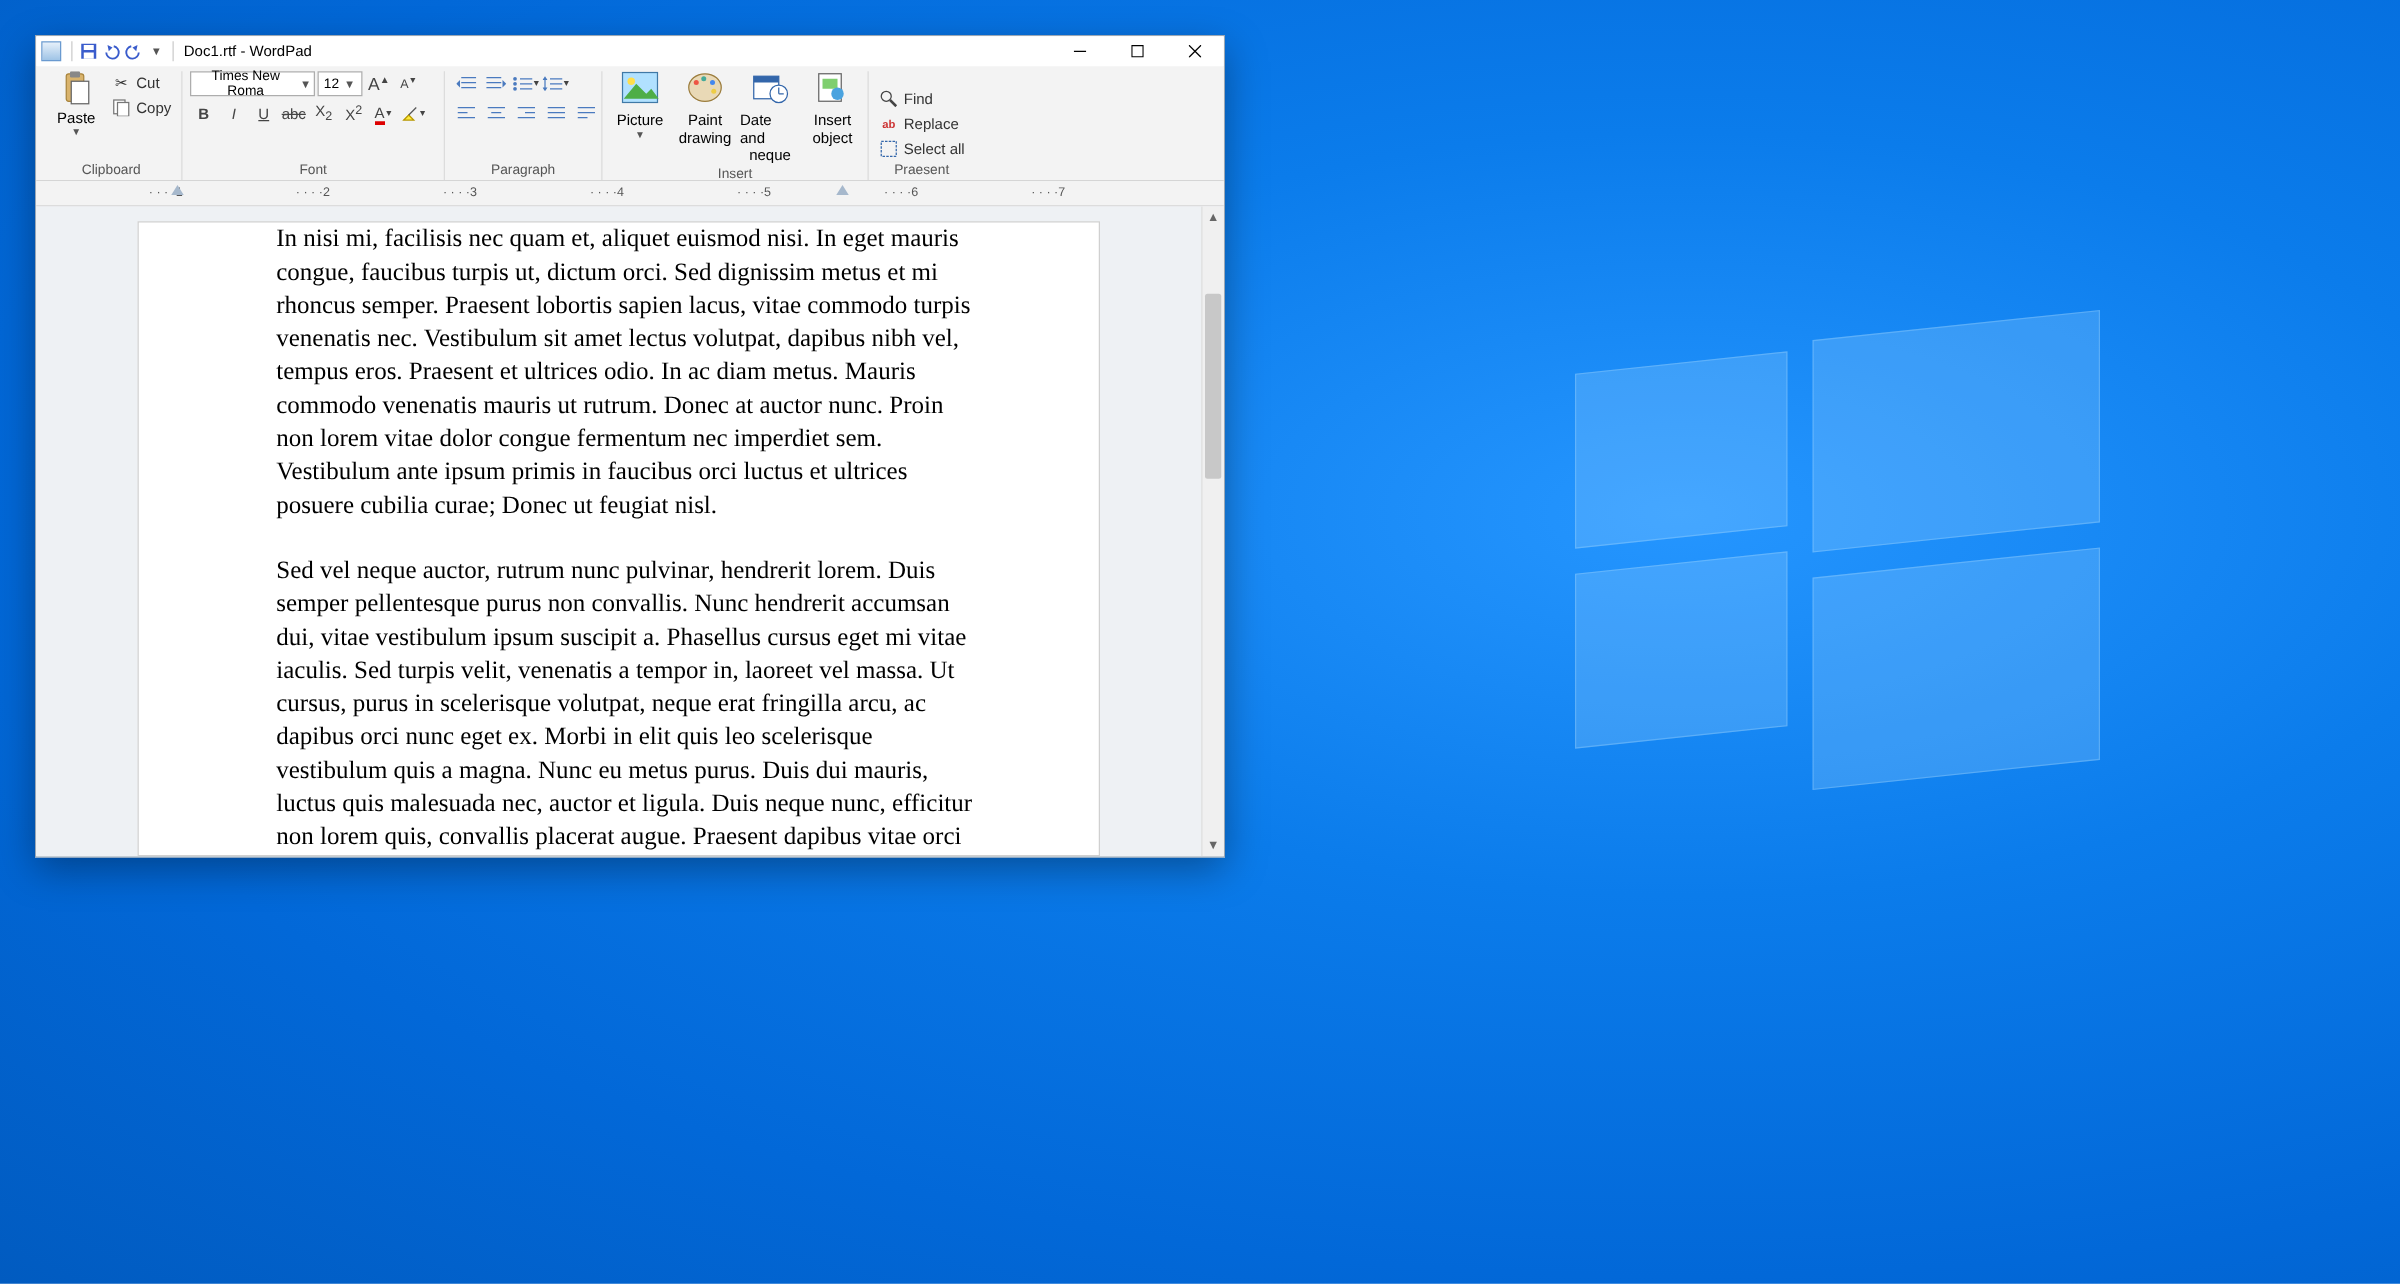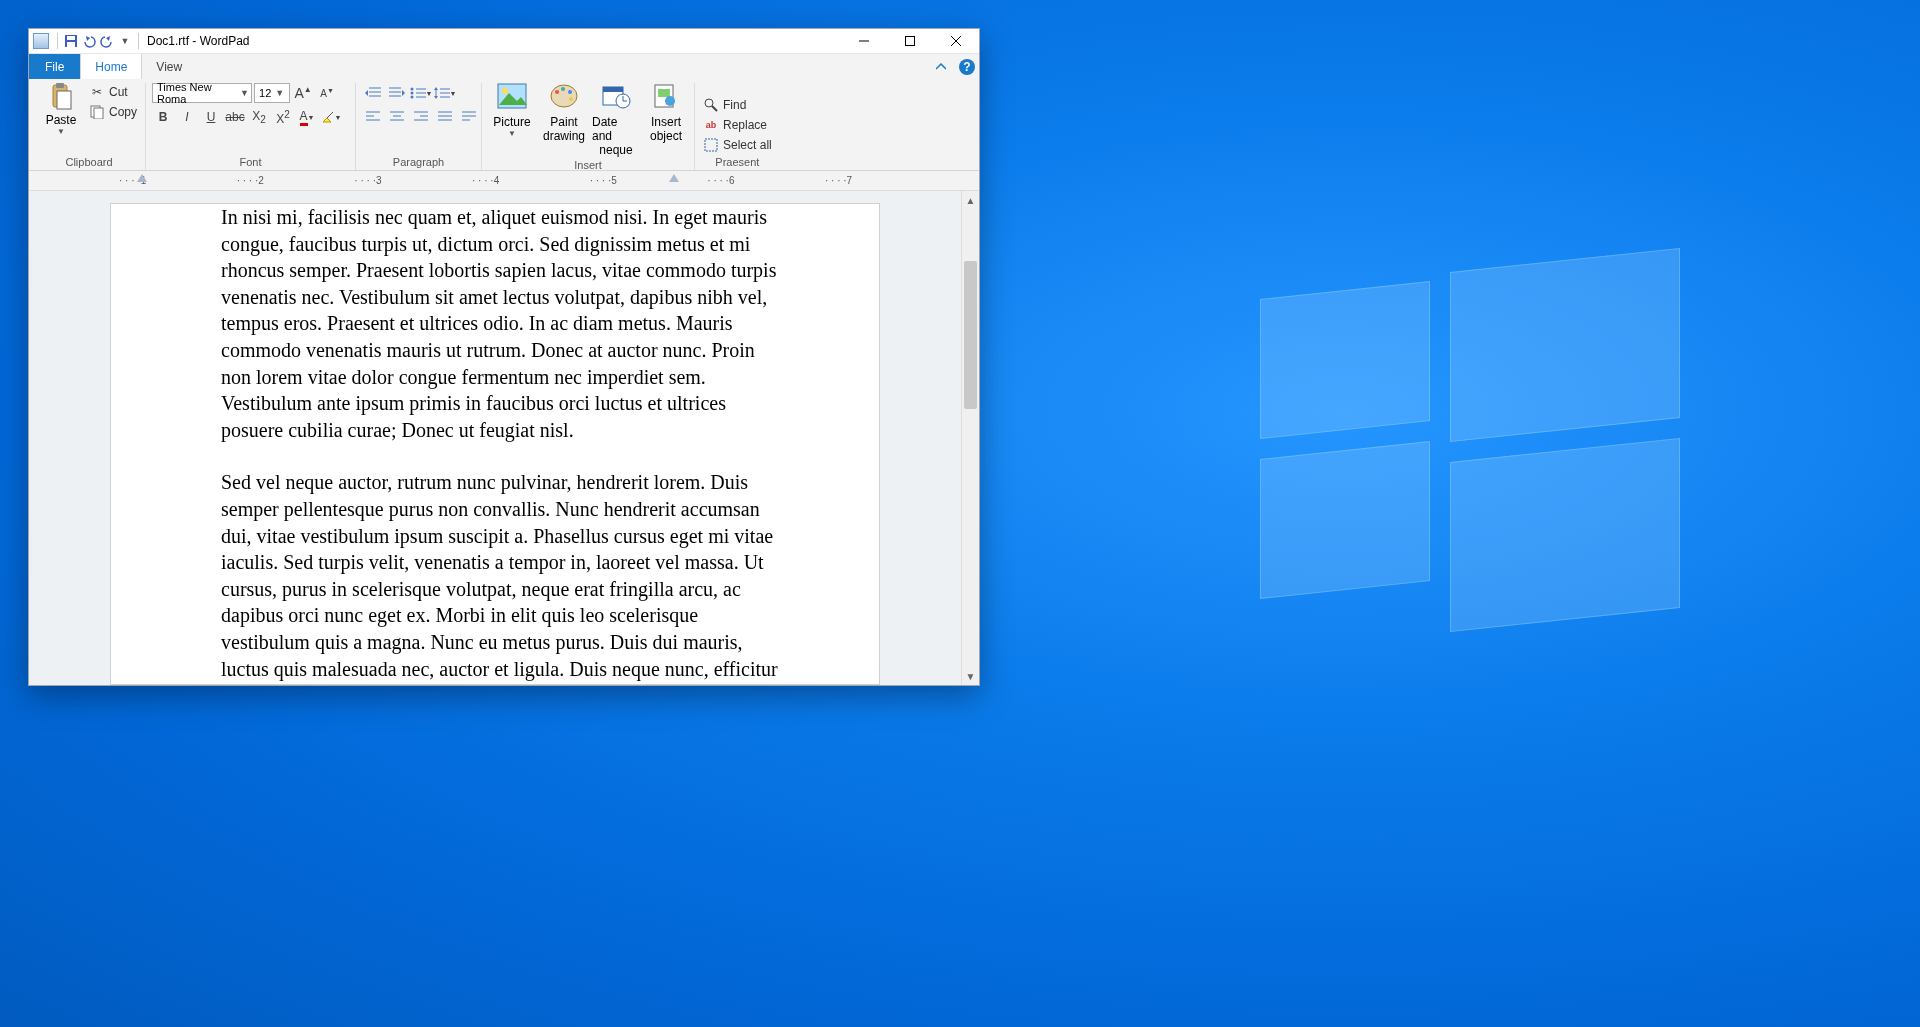--- a/index.html
+++ b/index.html
@@ -235,34 +235,20 @@
       </div>
       <div class="win-btn close">
         <svg width="10" height="10">
             <line x1="0" y1="0" x2="10" y2="10" stroke="#000"></line>
             <line x1="10" y1="0" x2="0" y2="10" stroke="#000"></line>
           </svg>
       </div>
     </div>
   </div>
 
-  <div class="menu-row">
-    <div class="file-tab">File</div>
-    <div class="tab active">Home</div>
-    <div class="tab">View</div>
-    <div class="spacer"></div>
-    <div class="collapse">
-      <svg width="10" height="8">
-          <path d="M0 6 L5 1 L10 6" fill="none" stroke="#1979ca" stroke-width="1.5"></path>
-        </svg>
-    </div>
-    <div class="help">
-        <div class="help-circle">?</div>
-      </div>
-  </div>
 
   <div class="ribbon">
 
     <div class="group">
       <div class="group-body">
         <div class="big-btn">
           <div class="ico">
             <svg width="28" height="28">
                 <rect x="6" y="2" width="14" height="22" rx="2" fill="#d9b36c" stroke="#a8843c"></rect>
                 <rect x="9" y="0" width="8" height="5" rx="1" fill="#888"></rect>
@@ -285,21 +271,21 @@
                 </svg>
             </span>
             <span>Copy</span>
           </div>
         </div>
       </div>
       <div class="group-label">Clipboard</div>
     </div>
 
     <div class="group" style="width:210px;">
-      <div class="group-body" style="flex-direction:column;gap:4px;">
+      <div class="group-body" style="flex-direction:column;gap:4px;text-align:center;">
         <div class="row">
           <div class="combo" style="width:100px;">
             <span>Times New Roma</span>
               <span class="dd">▼</span>
           </div>
           <div class="combo" style="width:36px;">
             <span>12</span>
               <span class="dd">▼</span>
           </div>
           <div class="small-btn" title="Grow font">

